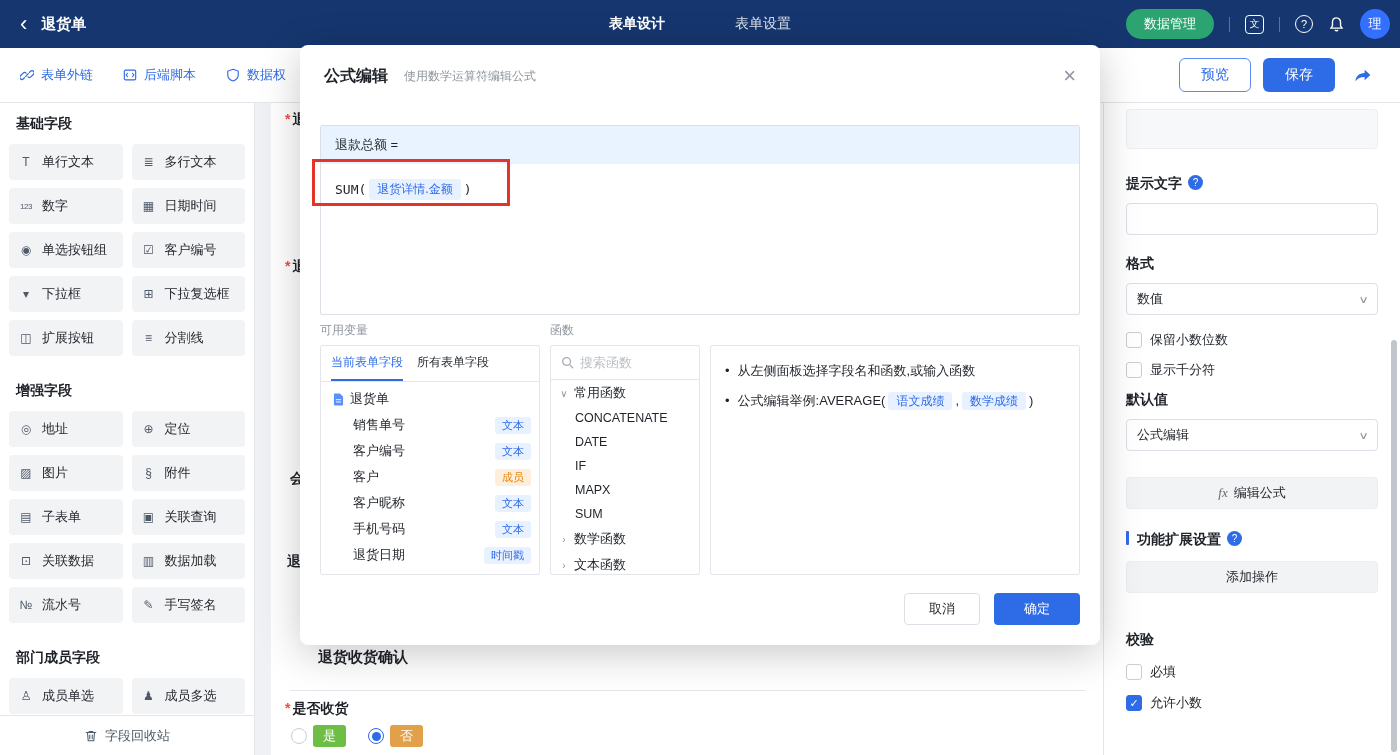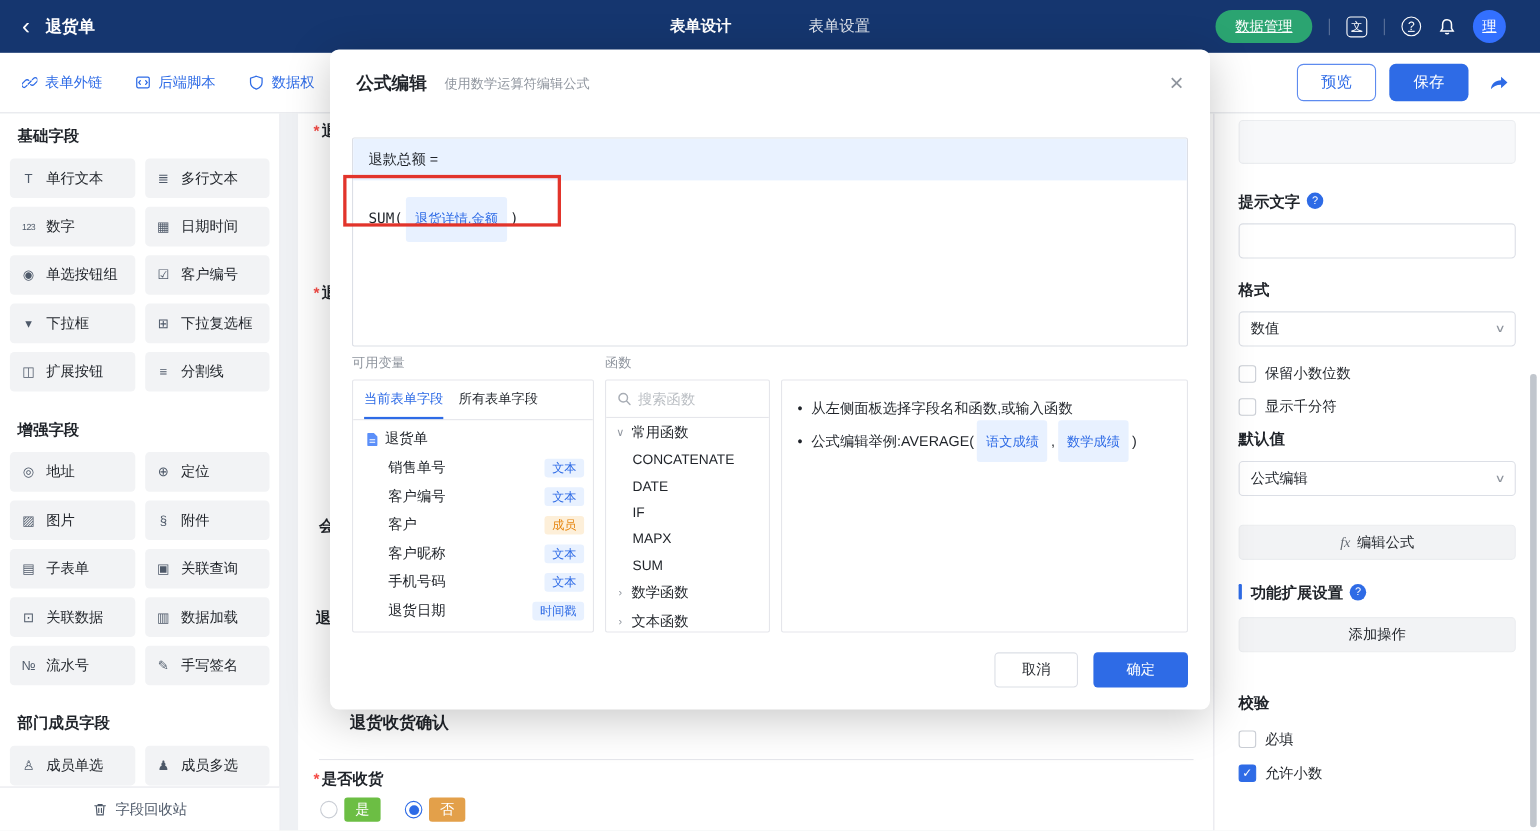--- a/index.html
+++ b/index.html
@@ -7,21 +7,21 @@
   body { position:relative; font-family:"Liberation Sans","DejaVu Sans",sans-serif; background:#EFF1F4; color:#1F2329; }
   button { font-family:inherit; cursor:pointer; }
 
   
   .topbar { position:absolute; top:0; left:0; width:1400px; height:48px; background:#15366F; display:flex; align-items:center; padding:0 20px; color:#fff; z-index:20; }
   .tb-back { font-size:22px; line-height:1; margin-right:14px; cursor:pointer; }
   .tb-title { font-size:15px; font-weight:bold; }
   .tb-nav { position:absolute; left:50%; transform:translateX(-50%); height:48px; display:flex; gap:70px; align-items:center; font-size:14px; }
   .tb-nav .nav-item { cursor:pointer; opacity:.85; }
   .tb-nav .nav-item.active { font-weight:bold; opacity:1; }
-  .tb-right { position:absolute; right:31px; display:flex; align-items:center; gap:15px;text-decoration:underline; }
+  .tb-right { position:absolute; right:10px; display:flex; align-items:center; gap:15px; }
   .pill-green { height:30px; padding:0 18px; border-radius:15px; background:#2BA471; color:#fff; font-size:13px; border:none; display:flex; align-items:center; }
   .tb-sep { width:1px; height:15px; background:rgba(255,255,255,.3); }
   .lang-ic { width:19px; height:19px; border:1.5px solid #fff; border-radius:4px; display:flex; align-items:center; justify-content:center; font-size:10px; cursor:pointer; }
   .help-ic { width:18px; height:18px; border:1.5px solid #fff; border-radius:50%; display:flex; align-items:center; justify-content:center; font-size:11px; cursor:pointer; }
   .avatar { width:30px; height:30px; border-radius:50%; background:#3370FF; color:#fff; display:flex; align-items:center; justify-content:center; font-size:13px; cursor:pointer; }
 
   
   .toolbar { position:absolute; top:48px; left:0; width:1400px; height:55px; background:#fff; border-bottom:1px solid #E5E6EB; display:flex; align-items:center; padding:0 20px; z-index:5; }
   .tb-link { display:flex; align-items:center; gap:7px; color:#2E6BE6; font-size:13px; margin-right:30px; cursor:pointer; white-space:nowrap; }
   .tb-actions { margin-left:auto; display:flex; align-items:center; }
@@ -82,21 +82,21 @@
   
   .modal { position:absolute; top:45px; left:300px; width:800px; height:600px; background:#fff; border-radius:8px; box-shadow:0 8px 40px rgba(0,0,0,.22); z-index:40; }
   .m-head { height:62px; display:flex; align-items:center; padding:0 24px; }
   .m-title { font-size:16px; font-weight:bold; }
   .m-sub { font-size:12px; color:#8F959E; margin-left:16px; }
   .m-close { margin-left:auto; font-size:22px; color:#8F959E; cursor:pointer; line-height:1; }
   .editor { position:absolute; top:80px; left:20px; width:760px; height:190px; border:1px solid #DCDFE6; border-radius:2px; overflow:hidden; }
   .ed-head { height:38px; background:#E9F2FF; display:flex; align-items:center; padding:0 14px; font-size:13px; color:#1F2329; }
   .ed-body { padding:15px 14px; display:flex; align-items:center; }
   .mono { font-family:"DejaVu Sans Mono","Liberation Mono",monospace; font-size:13px; }
-  .ftag { background:#E8F1FF; color:#2E6BE6; border-radius:3px; padding:12px 8px; font-size:12px; margin:0 3px; white-space:nowrap; cursor:pointer; }
+  .ftag { background:#E8F1FF; color:#2E6BE6; border-radius:3px; padding:2px 8px; font-size:12px; margin:0 3px; white-space:nowrap; cursor:pointer; }
   .red-box { position:absolute; left:12px; top:114px; width:198px; height:47px; border:3px solid #E2342B; z-index:6; pointer-events:none; }
   .col-label { position:absolute; top:277px; font-size:12px; color:#8F959E; }
   .vars-panel { position:absolute; top:300px; left:20px; width:220px; height:230px; border:1px solid #E5E6EB; border-radius:2px; overflow:hidden; }
   .vp-tabs { height:36px; border-bottom:1px solid #E5E6EB; display:flex; align-items:stretch; padding:0 10px; gap:14px; font-size:12px; }
   .vp-tab { display:flex; align-items:center; color:#1F2329; cursor:pointer; border-bottom:2px solid transparent; }
   .vp-tab.active { color:#2E6BE6; border-bottom-color:#2E6BE6; }
   .t-root { display:flex; align-items:center; gap:6px; padding:8px 10px 4px 12px; font-size:13px; }
   .t-row { height:26px; display:flex; align-items:center; padding:0 8px 0 32px; font-size:13px; }
   .t-name { flex:1; }
   .tag { font-size:11px; padding:1px 7px; border-radius:3px; white-space:nowrap; }

